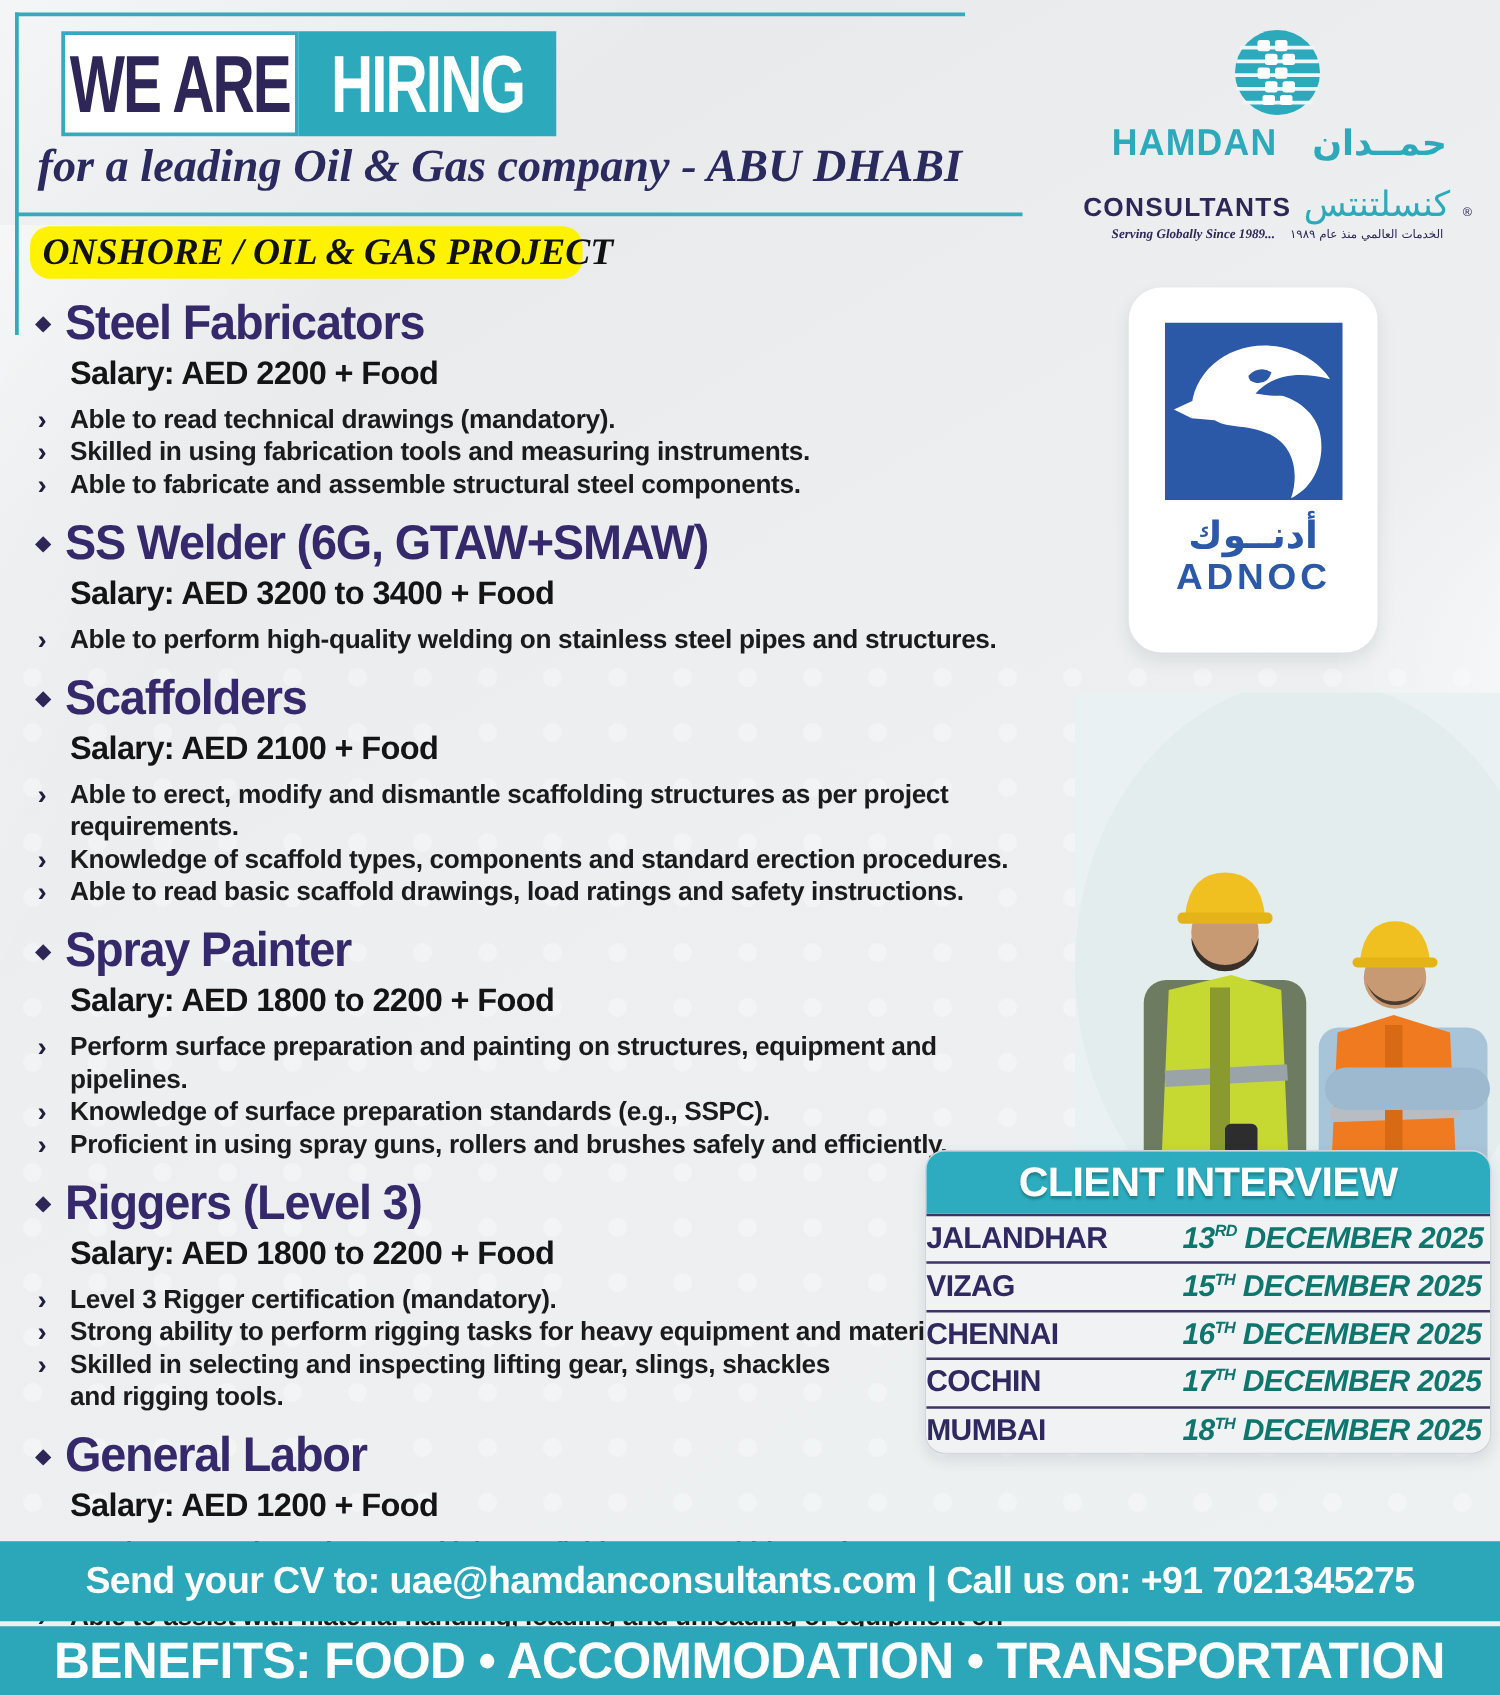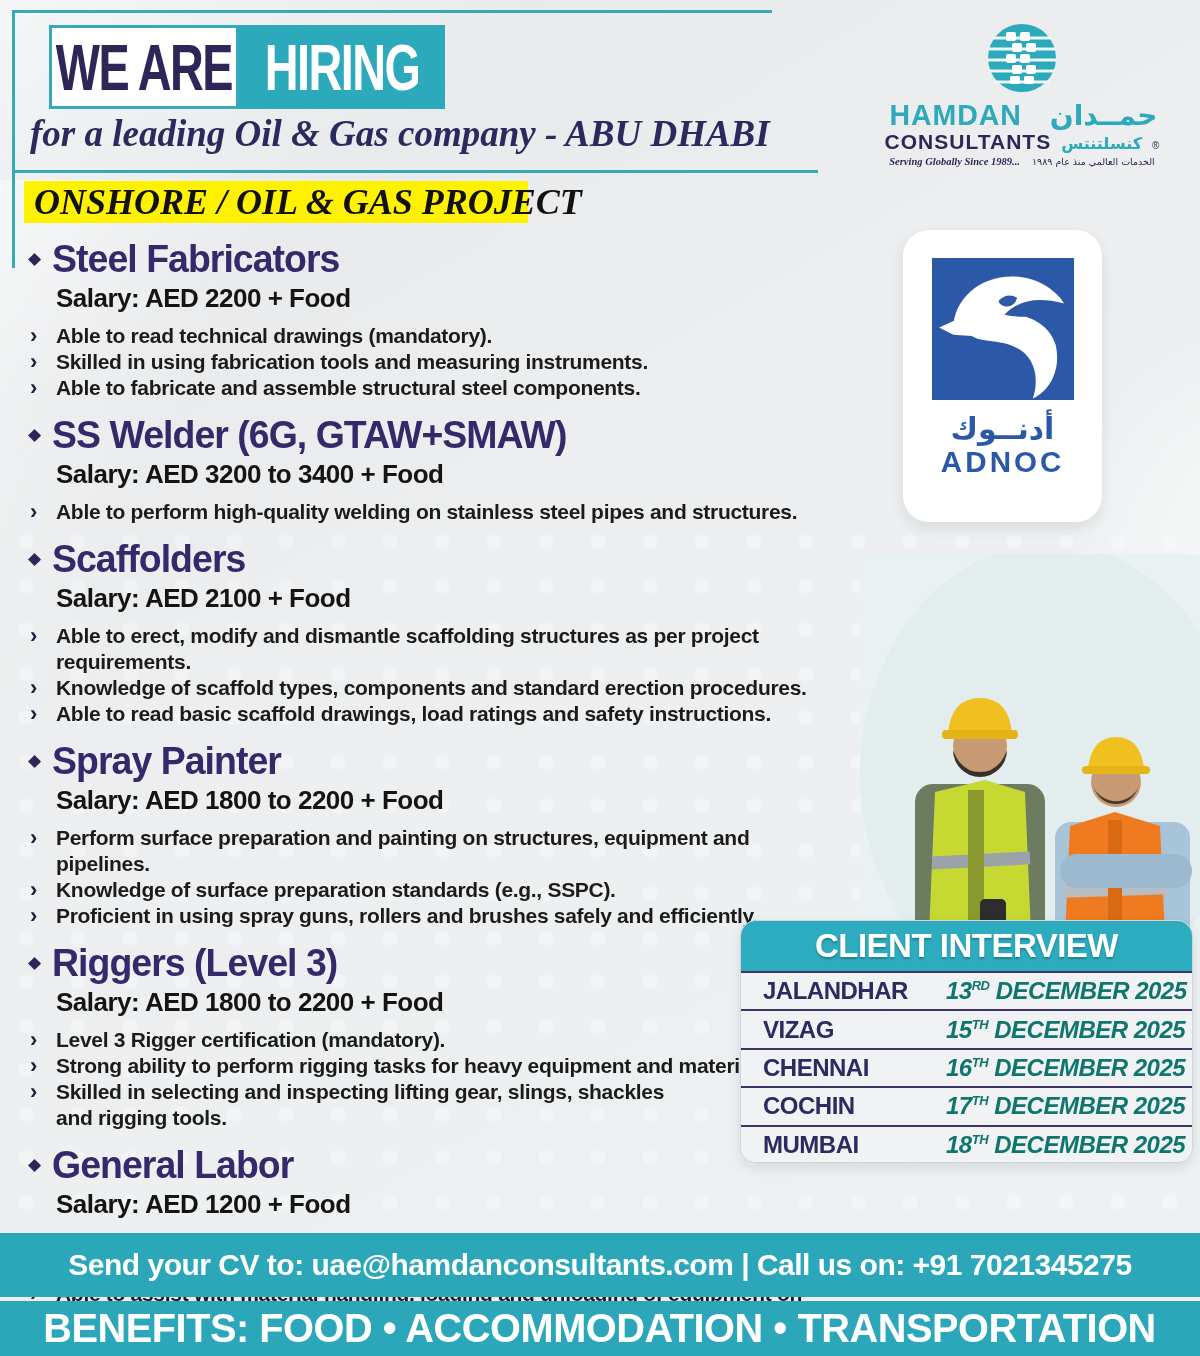--- a/index.html
+++ b/index.html
@@ -53,36 +53,36 @@
   }
   .title-box1 .title-txt { color:#2e2657; }
   .title-box2 .title-txt { color:#ffffff; }
 
   .subtitle {
     position:absolute; left:30px; top:112px; width:820px;
     font-family:"Liberation Serif", serif; font-style:italic; font-weight:bold;
     font-size:37px; color:#2b2a5e; white-space:nowrap;
   }
   .banner {
-    position:absolute; left:24px; top:181px; width:504px; height:42px;
+    position:absolute; left:24px; top:181px; width:442px; height:42px;
     background:#fef200; display:flex; align-items:center; padding-left:10px;
     font-family:"Liberation Serif", serif; font-style:italic; font-weight:bold;
-    font-size:36px; color:#111111; white-space:nowrap;
+    font-size:30px; color:#111111; white-space:nowrap;border-radius:16px;
   }
 
   
   .hamdan { position:absolute; left:848px; top:22px; width:348px; height:155px; text-align:center; }
   .hamdan .globe { display:block; margin:0 auto 4px auto; }
   .hamdan-row1 { display:flex; justify-content:center; align-items:baseline; gap:24px;
     font-weight:800; }
   .hamdan-en { color:#2ca9bb; font-size:30px; letter-spacing:1px; transform:scaleX(.95); }
   .hamdan-ar { color:#2ca9bb; font-size:28px; font-family:"DejaVu Sans", sans-serif; font-weight:bold; }
   .hamdan-row2 { display:flex; justify-content:center; align-items:baseline; gap:10px; margin-top:-2px; }
   .cons-en { color:#2e2657; font-size:21px; font-weight:800; letter-spacing:1px; }
-  .cons-ar { color:#2ca9bb; font-size:16px; font-family:"DejaVu Sans", sans-serif; font-weight:bold; }
+  .cons-ar { color:#2ca9bb; font-size:28px; font-family:"DejaVu Sans", sans-serif; font-weight:normal;margin-top:17px; }
   .reg { color:#2e2657; font-size:10px; vertical-align:top; }
   .hamdan-tag { margin-top:2px; display:flex; justify-content:center; gap:12px; align-items:baseline; }
   .tag-en { font-family:"Liberation Serif", serif; font-style:italic; font-weight:bold;
     font-size:10.5px; color:#2e2657; }
   .tag-ar { font-family:"DejaVu Sans", sans-serif; font-size:9.5px; color:#2e2657; }
 
   
   .adnoc-card {
     position:absolute; left:903px; top:230px; width:199px; height:292px;
     background:#ffffff; border-radius:26px; box-shadow:0 6px 14px rgba(40,60,70,.10);
@@ -121,21 +121,21 @@
   .itable-head {
     height:50px; background:#2cacbe; display:flex; align-items:center; justify-content:center;
     color:#ffffff; font-size:33px; font-weight:800; letter-spacing:-.5px;
     text-shadow:0 2px 2px rgba(0,0,0,.25);
   }
   .irow {
     height:38.4px; display:flex; align-items:center; background:#f1f2f4;
     border-top:2px solid #3c3566;
   }
   .irow:first-of-type { border-top:none; }
-  .icity { width:205px; padding-left:22px; color:#2e2960; font-size:24px; font-weight:800;
+  .icity { width:205px; color:#2e2960; font-size:24px; font-weight:800;
     letter-spacing:-.5px; }
   .idate { color:#0f766e; font-size:24px; font-weight:800; letter-spacing:-.5px; white-space:nowrap;font-style:italic; }
   .idate sup { font-size:13px; }
 
   
   .contact-bar {
     position:absolute; left:0; top:1233px; width:1200px; height:64px; background:#2ba7b9;
     display:flex; align-items:center; justify-content:center;
     color:#ffffff; font-size:30px; font-weight:bold; letter-spacing:-.5px;
   }

